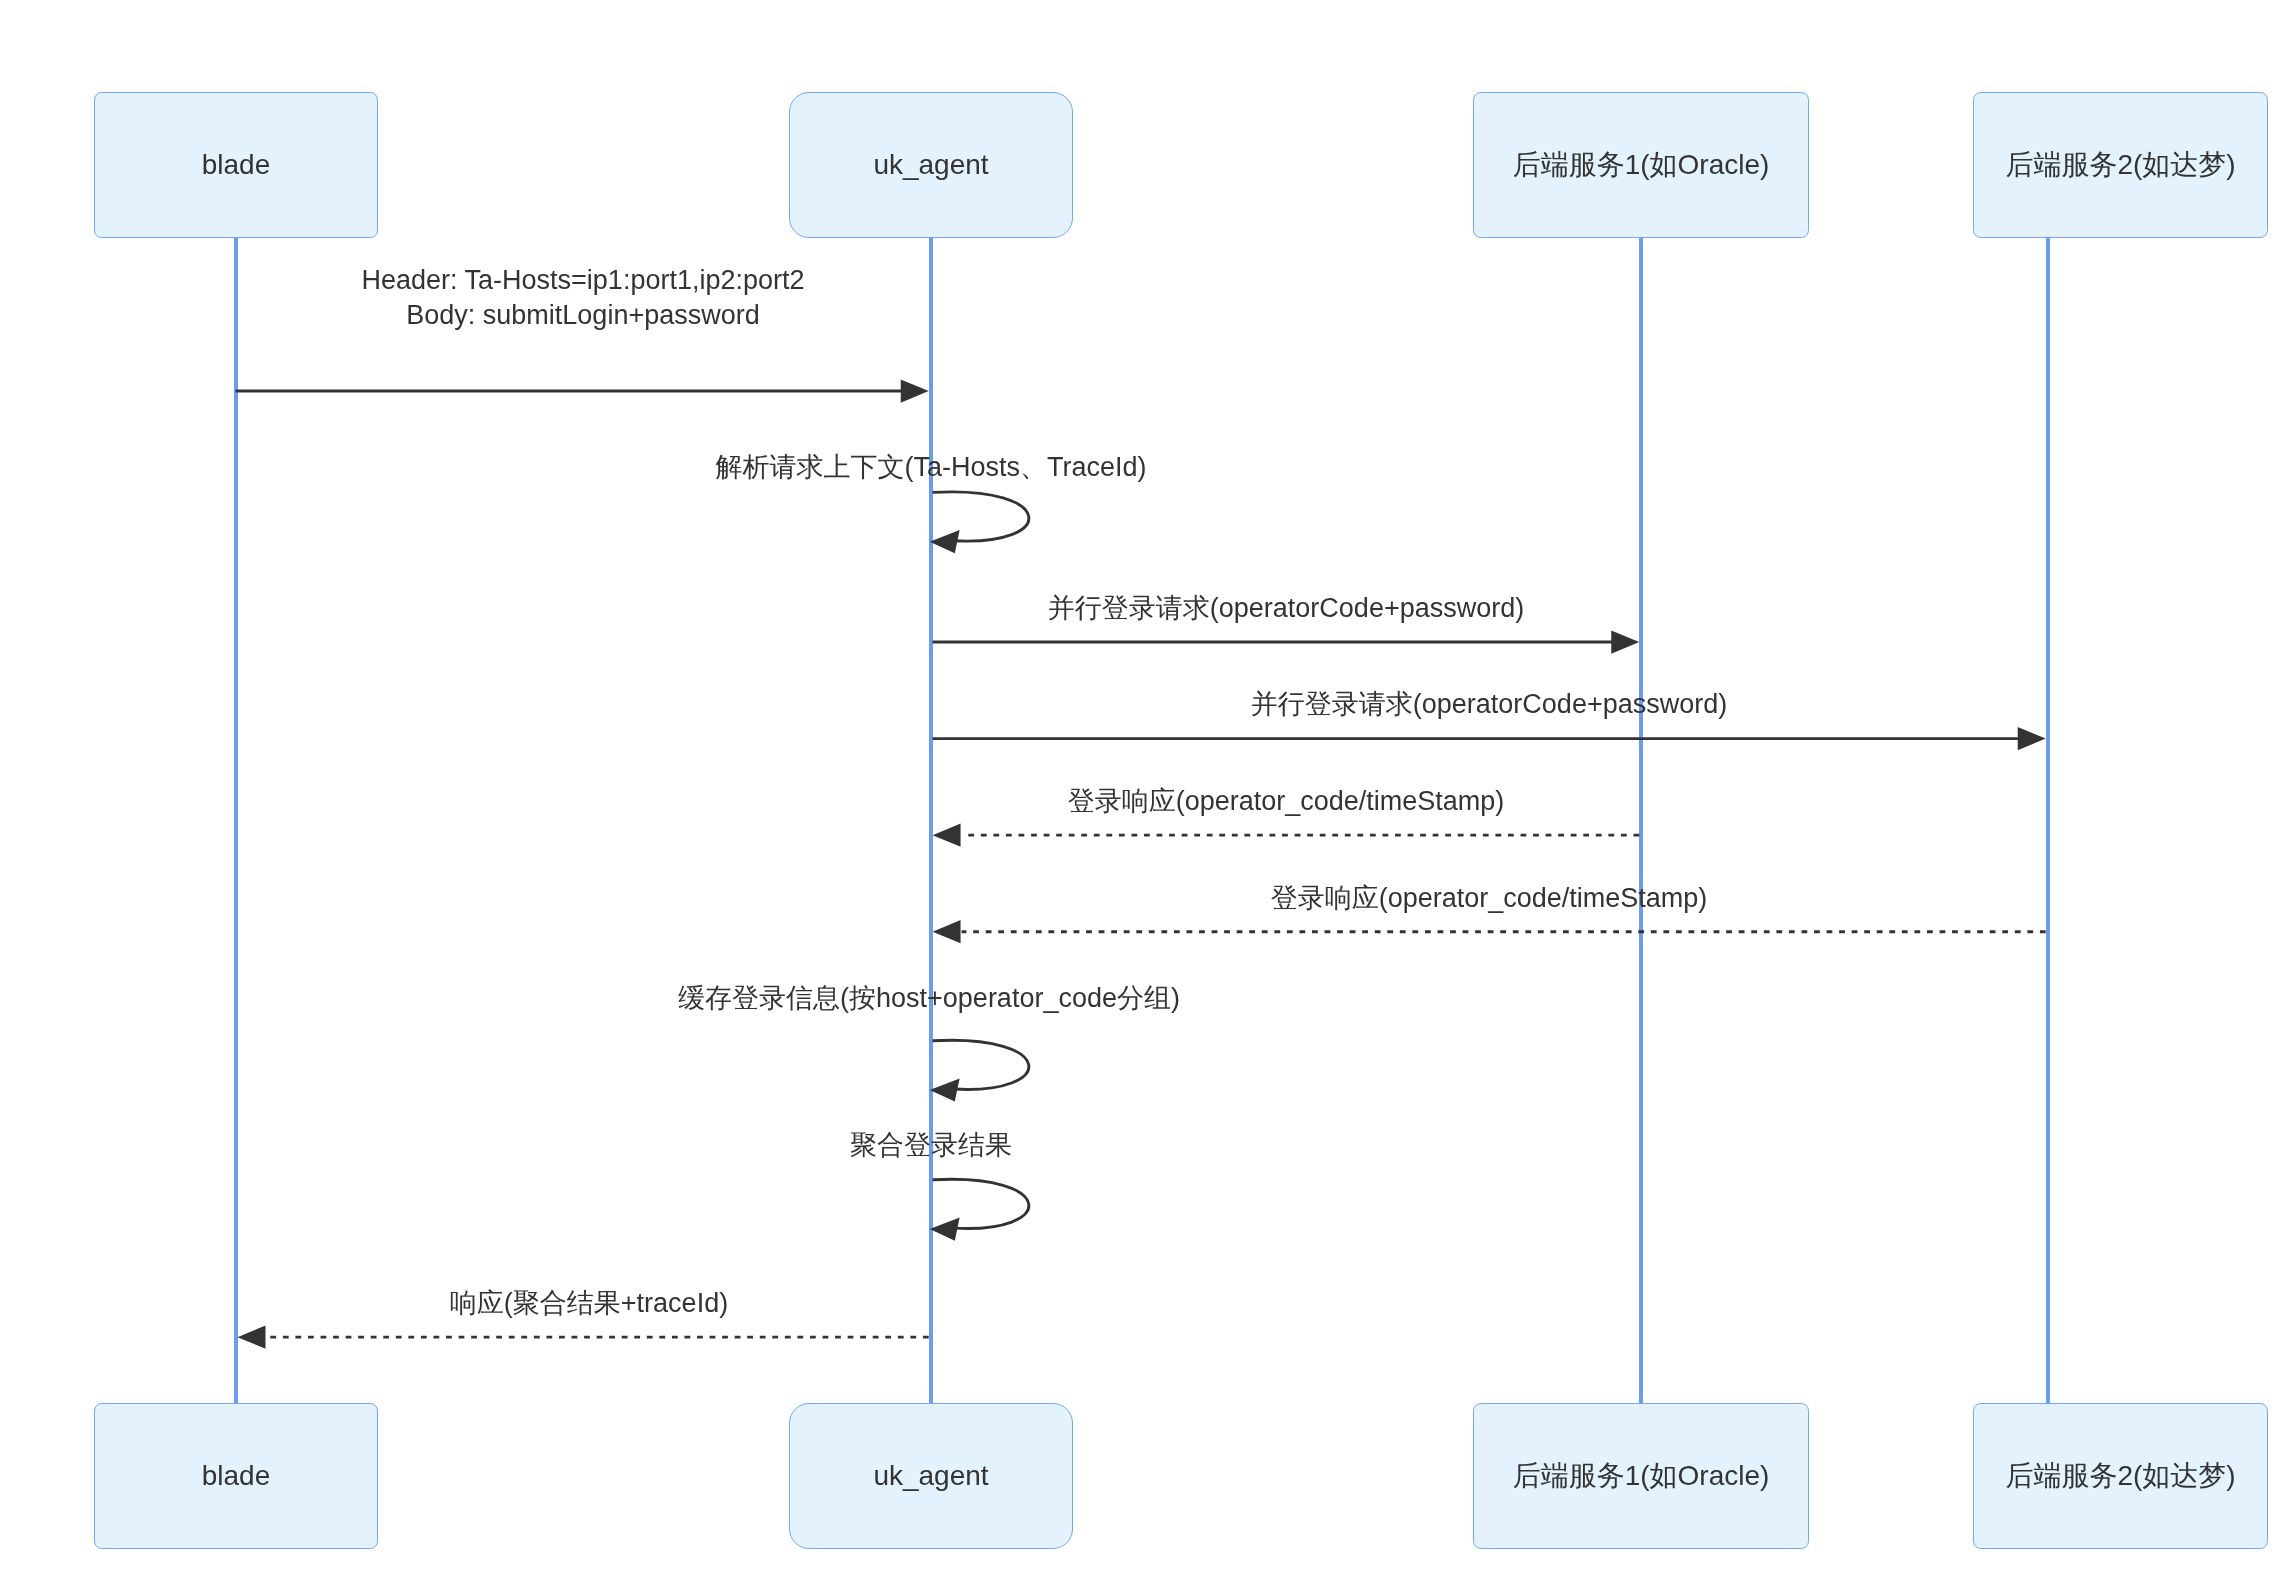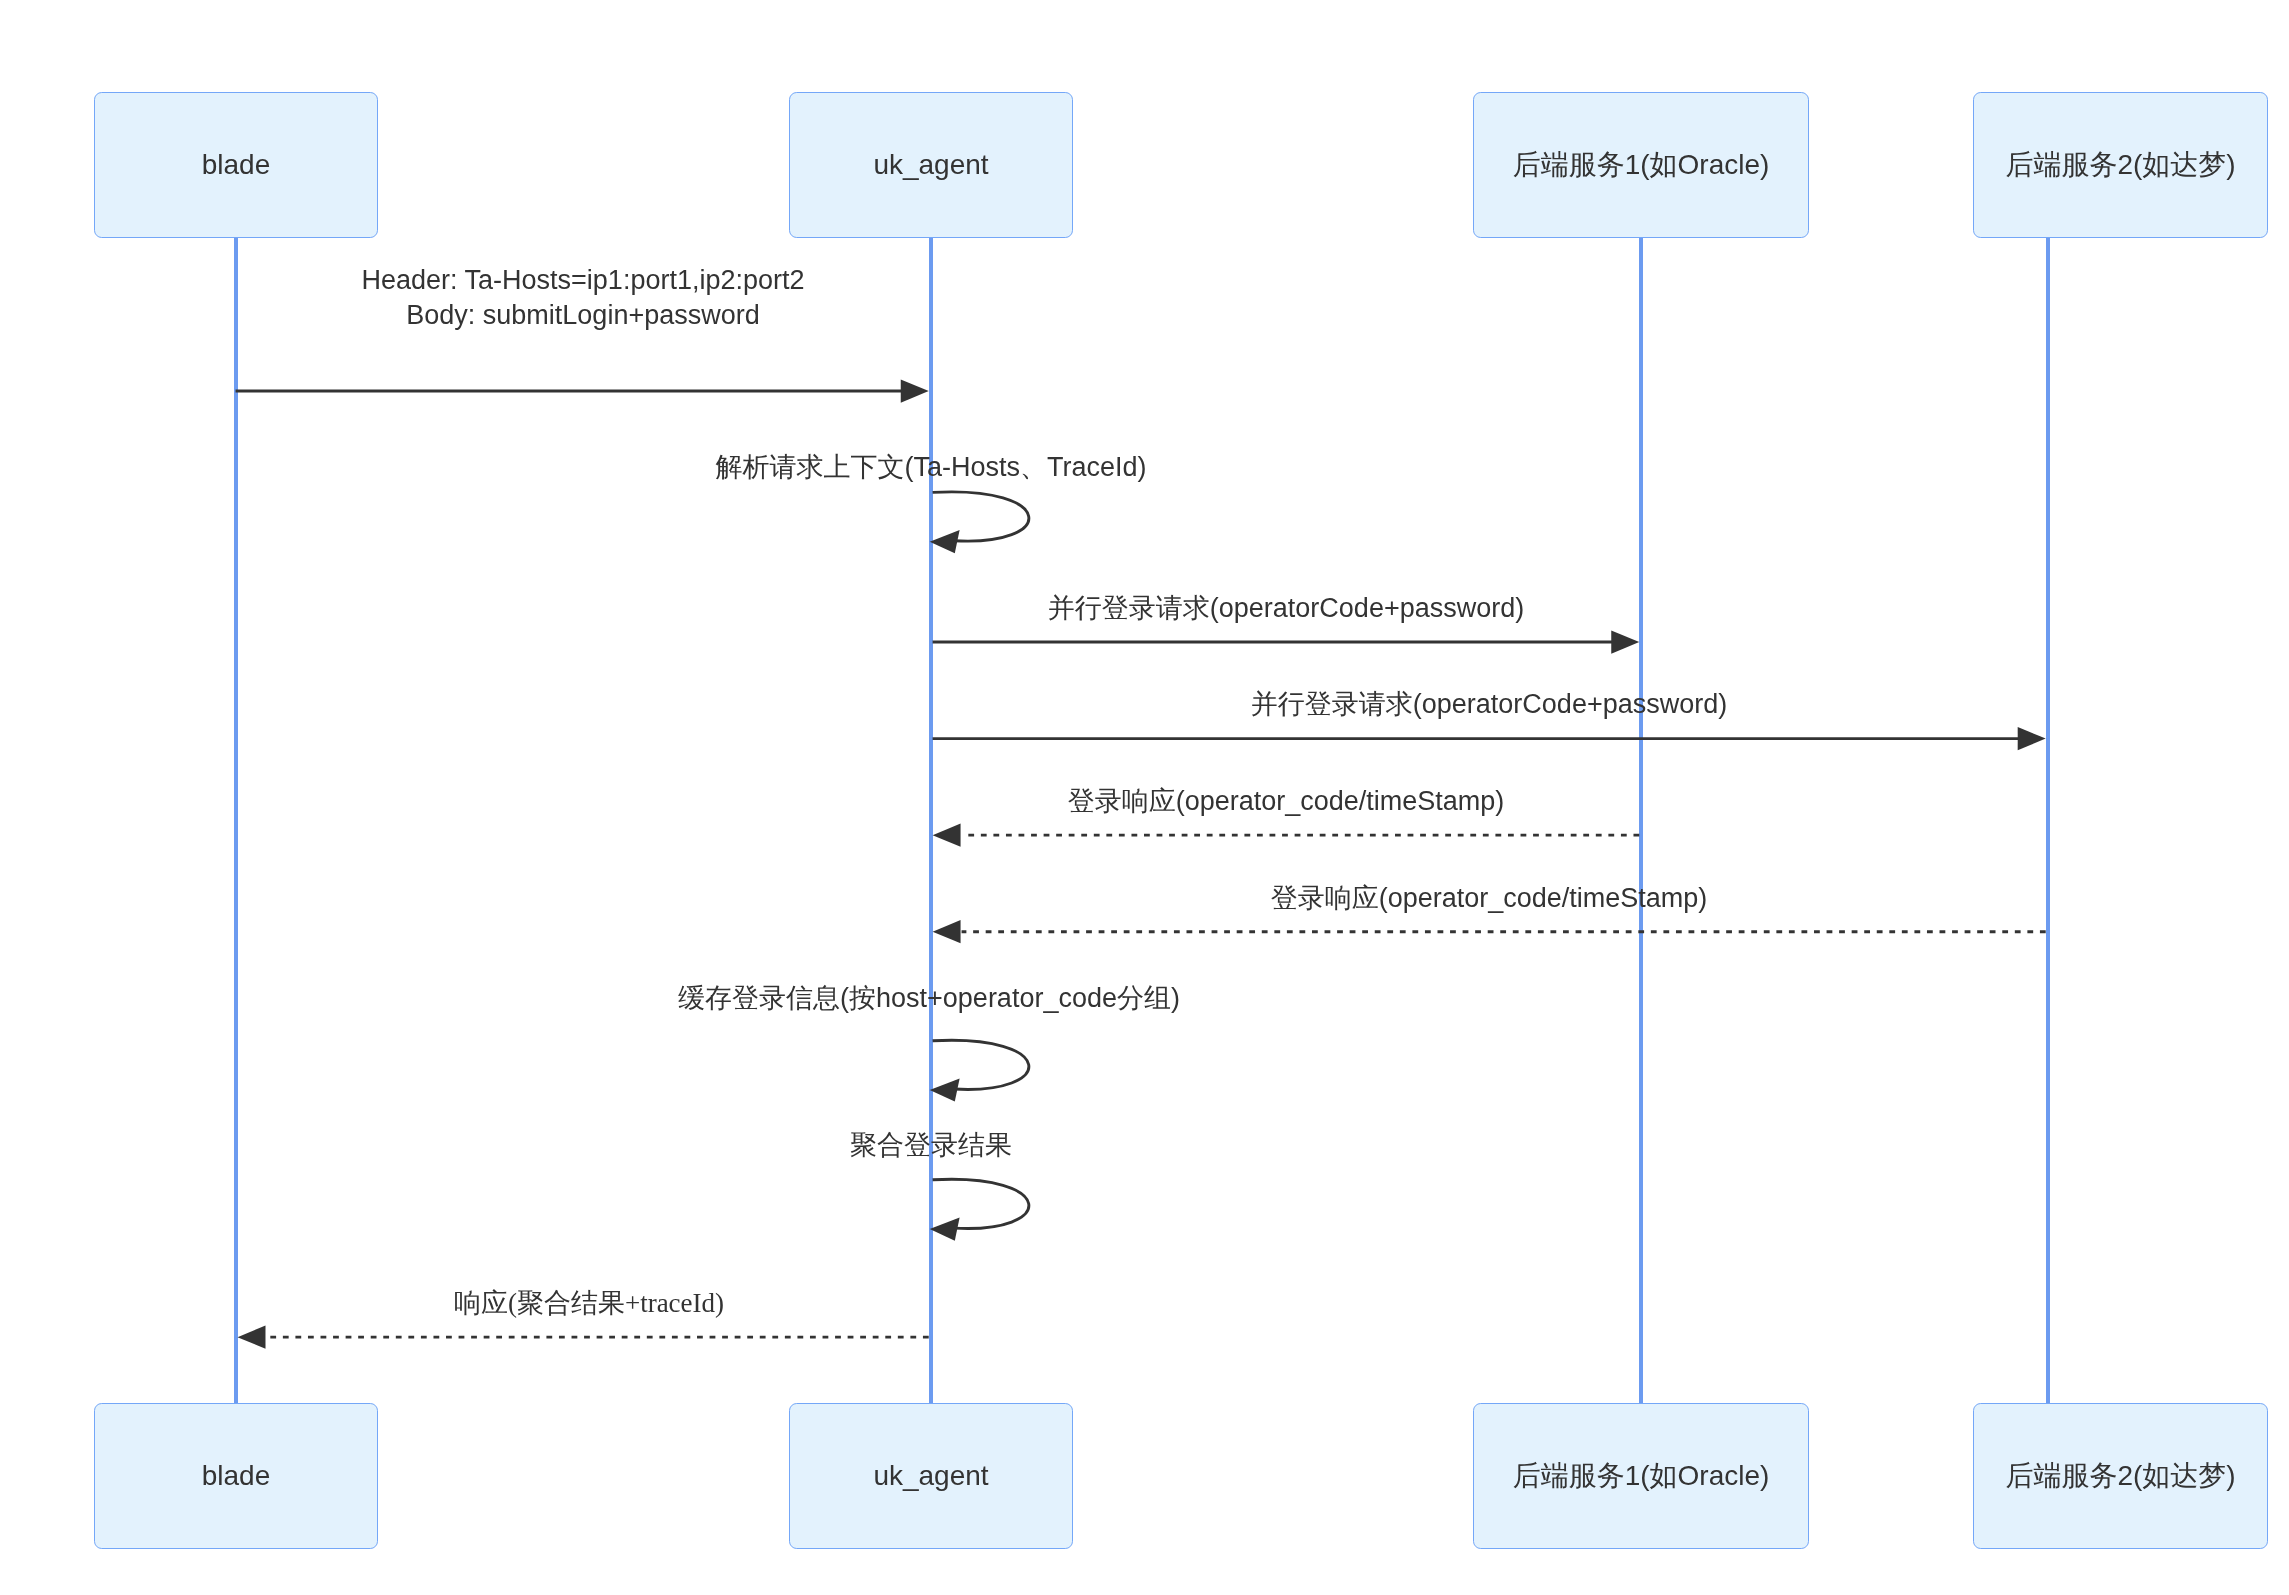--- a/index.html
+++ b/index.html
@@ -22,21 +22,21 @@
     display: flex;
     align-items: center;
     justify-content: center;
     font-size: 28px;
     color: var(--text, #333333);
     z-index: 3;
   }
   .actor-box.top    { top: 92px; }
   .actor-box.bottom { top: 1403px; }
   .actor-blade    { left: 94px;   width: 284px; }
-  .actor-ukagent  { left: 789px;  width: 284px; }
+  .actor-ukagent  { left: 789px;  width: 284px; border-radius: 20px; }
   .actor-backend1 { left: 1473px; width: 336px; }
   .actor-backend2 { left: 1973px; width: 295px; }
   .lifeline {
     position: absolute;
     top: 219px;
     width: 3.9px;
     height: 1184px;
     background: var(--lifeline, #6c9bf0);
     z-index: 1;
   }
@@ -142,21 +142,21 @@
     <div>Header: Ta-Hosts=ip1:port1,ip2:port2</div>
     <div>Body: submitLogin+password</div>
   </div>
   <div class="msg-label" style="left:931px; top:434px;margin-top:16px;">解析请求上下文(Ta-Hosts、TraceId)</div>
   <div class="msg-label" style="left:1286px; top:591px;">并行登录请求(operatorCode+password)</div>
   <div class="msg-label" style="left:1489px; top:687px;">并行登录请求(operatorCode+password)</div>
   <div class="msg-label" style="left:1286px; top:784px;">登录响应(operator_code/timeStamp)</div>
   <div class="msg-label" style="left:1489px; top:881px;">登录响应(operator_code/timeStamp)</div>
   <div class="msg-label" style="left:929px; top:981px;">缓存登录信息(按host+operator_code分组)</div>
   <div class="msg-label" style="left:931px; top:1128px;">聚合登录结果</div>
-  <div class="msg-label" style="left:589px; top:1286px;font-family:Liberation Serif, serif;">响应(聚合结果+traceId)</div>
+  <div class="msg-label" style="left:589px; top:1286px;">响应(聚合结果+traceId)</div>
 
   <div class="actor-box bottom actor-blade">
     <span>blade</span>
   </div>
   <div class="actor-box bottom actor-ukagent">
     <span>uk_agent</span>
   </div>
   <div class="actor-box bottom actor-backend1">
     <span>后端服务1(如Oracle)</span>
   </div>

